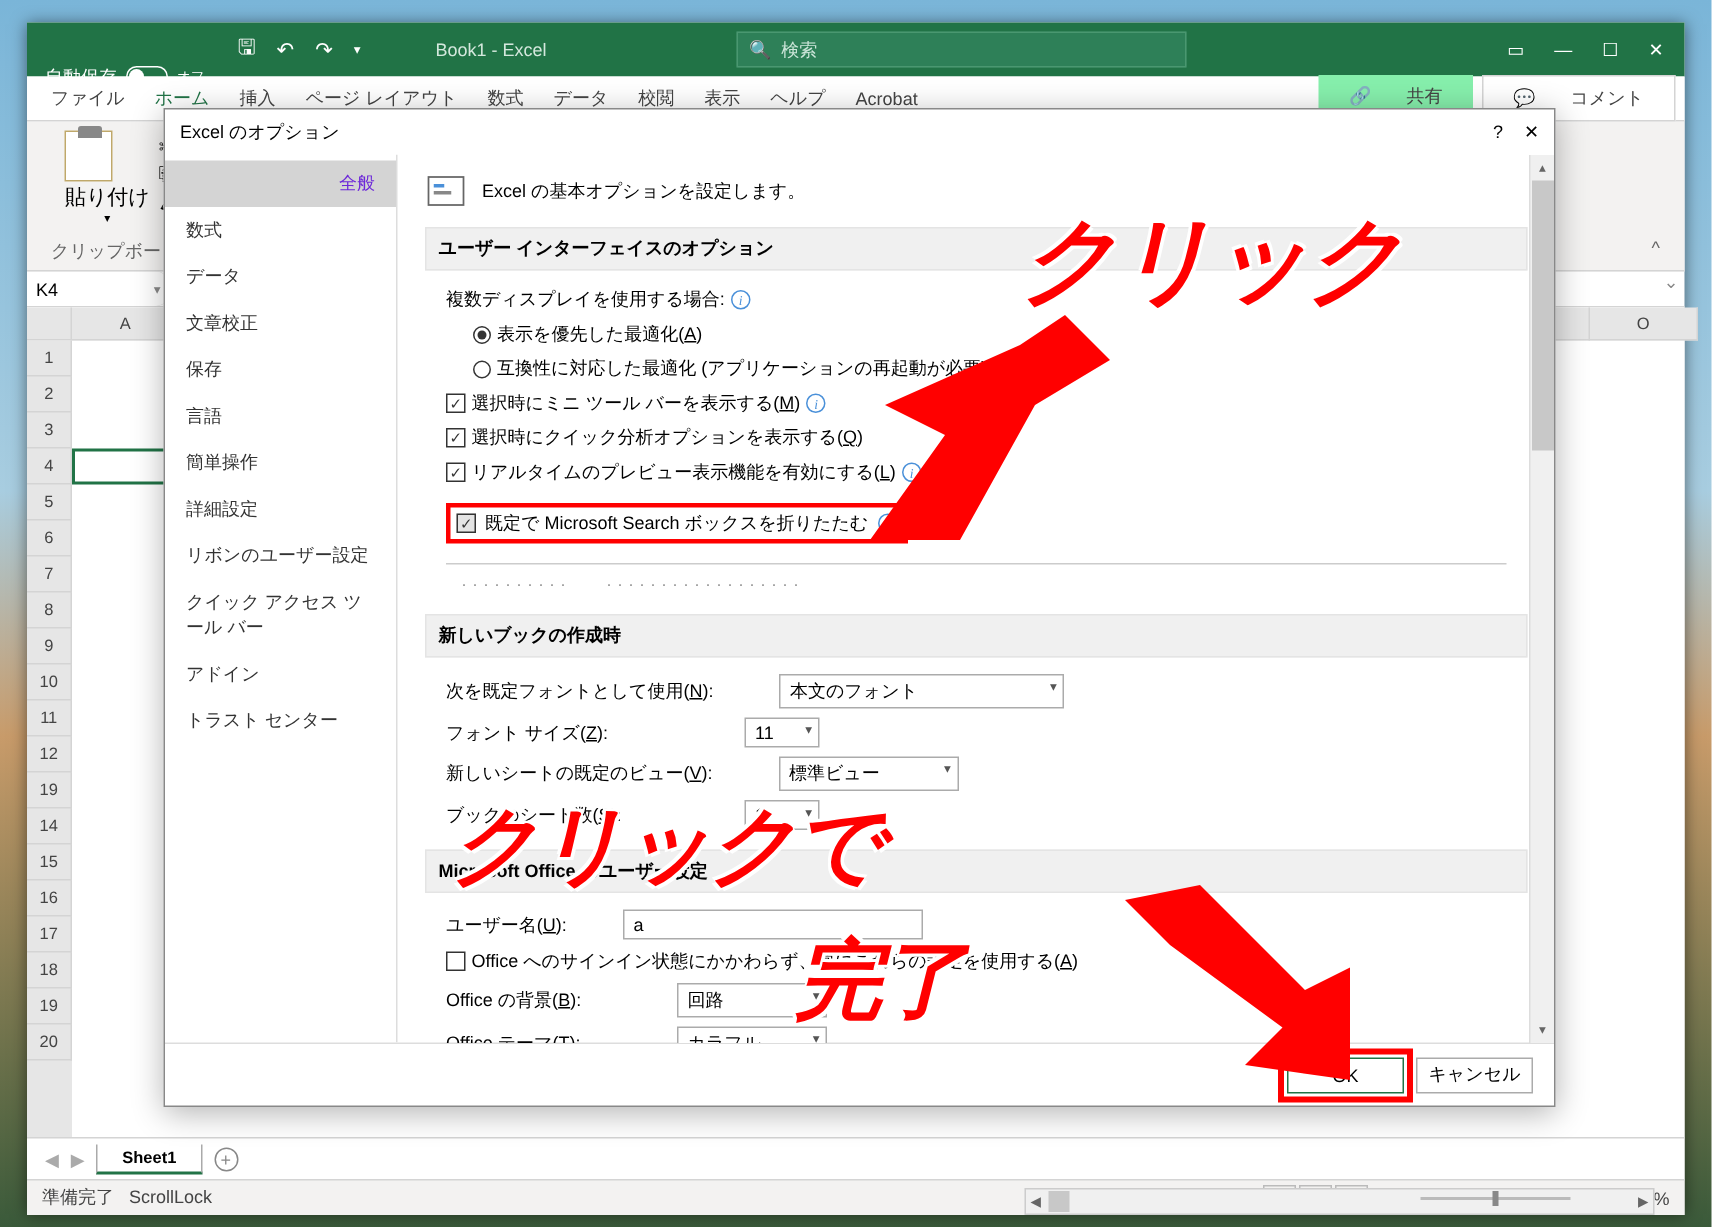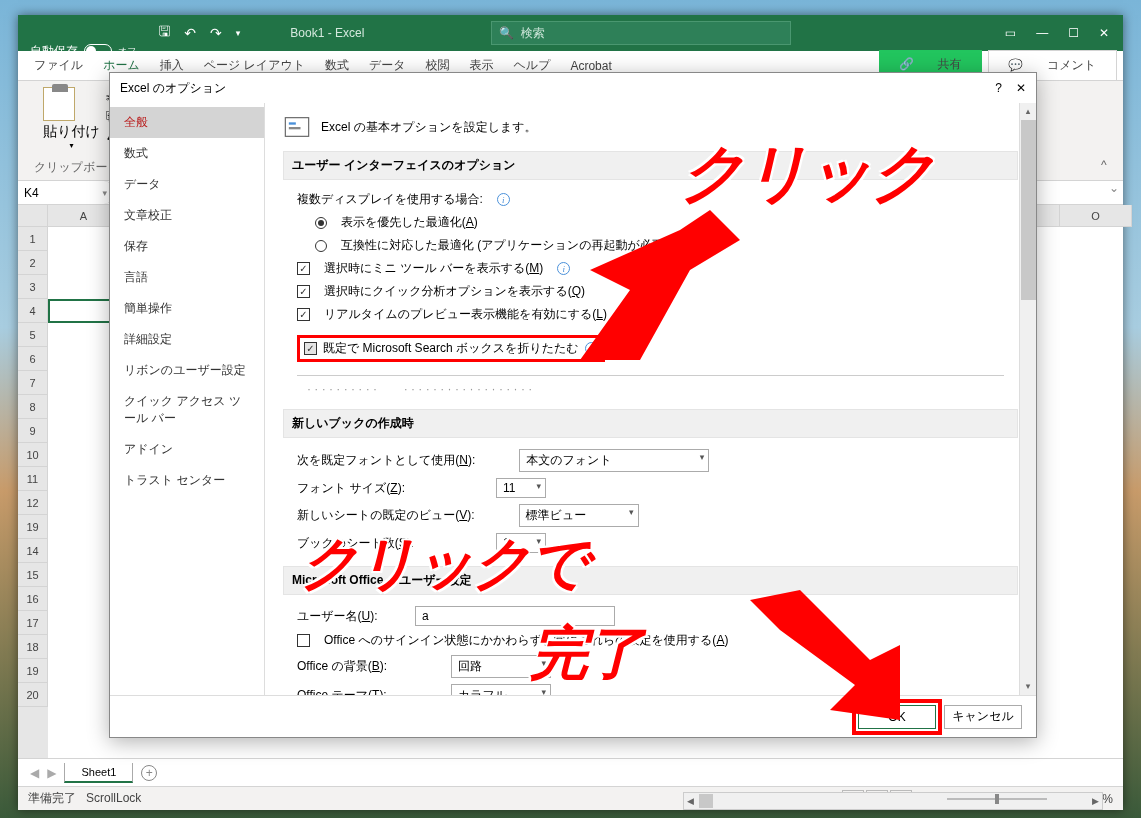--- a/index.html
+++ b/index.html
@@ -12,61 +12,61 @@
 .qat { display: flex; gap: 14px; padding: 0 10px; align-items: center; }
 .qat span { color: #fff; font-size: 14px; }
 .title-center { flex: 1; text-align: left; color: #d4e8dd; padding-left: 40px; }
 .searchbox { width: 300px; height: 24px; background: #2e8058; border: 1px solid #4a9770; display: flex; align-items: center; padding: 0 8px; color: #cce5d9; gap: 6px; margin-right: 200px; }
 .win-controls { display: flex; gap: 20px; padding: 0 14px; color: #fff; font-size: 14px; }
 .ribbon-tabs { height: 30px; background: #fff; display: flex; align-items: center; padding: 0 6px; border-bottom: 1px solid #d4d4d4; position: relative; }
 .ribbon-tabs span { padding: 6px 10px; color: #444; cursor: pointer; }
 .ribbon-tabs .active { color: #217346; }
 .share-area { position: absolute; right: 6px; display: flex; gap: 6px; }
 .share-btn { border: 1px solid #d4d4d4; padding: 2px 8px; background: #fff; font-size: 11px; }
-.share-btn.green { background: #22c55e; color: #fff; border: none; }
+.share-btn.green { background: #86efac; color: #fff; border: none; }
 .ribbon-content { height: 100px; background: #f3f2f1; display: flex; padding: 4px 8px; border-bottom: 1px solid #d4d4d4; }
 .ribbon-group { display: flex; flex-direction: column; align-items: center; padding: 0 8px; border-right: 1px solid #e1e1e1; }
 .paste-icon { width: 32px; height: 34px; background: #fff; border: 1px solid #bfa86a; position: relative; margin-top: 2px; }
 .paste-icon:before { content: ""; position: absolute; top: -4px; left: 8px; width: 16px; height: 8px; background: #888; border-radius: 2px 2px 0 0; }
 .clip-side { display: flex; flex-direction: column; gap: 4px; margin-left: 6px; margin-top: 6px; }
 .formula-bar { height: 24px; display: flex; border-bottom: 1px solid #d4d4d4; }
 .namebox { width: 96px; border-right: 1px solid #d4d4d4; padding: 10px 6px; display: flex; align-items: center; justify-content: space-between; border-radius: 10px; }
 .fx-area { flex: 1; display: flex; align-items: center; padding: 0 6px; gap: 8px; color: #888; }
 .grid { flex: 1; display: flex; background: #fff; position: relative; }
 .rowheads { width: 30px; background: #e6e6e6; }
 .rowheads div { height: 24px; border-bottom: 1px solid #d4d4d4; border-right: 1px solid #d4d4d4; text-align: center; font-size: 11px; line-height: 24px; color: #444; }
 .colheads { height: 22px; background: #e6e6e6; display: flex; }
 .colheads div { width: 72px; border-right: 1px solid #d4d4d4; border-bottom: 1px solid #d4d4d4; text-align: center; font-size: 11px; line-height: 22px; color: #444; }
 .gridbody { flex: 1; position: relative; }
 .cell-sel { position: absolute; width: 72px; height: 24px; border: 2px solid #217346; top: 72px; left: 0; }
 .sheet-tabs { height: 28px; border-top: 1px solid #d4d4d4; display: flex; align-items: center; padding: 0 12px; gap: 8px; background: #fff; }
-.sheet-tab { border: 1px solid #aaa; border-top: none; padding: 3px 16px; background: #fff; font-size: 11px; border-bottom: 2px solid #217346; }
+.sheet-tab { border: 1px solid #aaa; border-top: none; padding: 3px 16px; background: #fff; font-size: 11px; border-bottom: 2px solid #217346; font-weight: bold; }
 .plus-circle { width: 16px; height: 16px; border: 1px solid #888; border-radius: 50%; text-align: center; line-height: 14px; color: #888; }
 .hscroll { position: absolute; right: 20px; bottom: 0; width: 420px; height: 18px; background: #f0f0f0; border: 1px solid #ccc; display:flex; align-items:center;}
 .hscroll .thumb{width:14px;height:14px;background:#c8c8c8;margin-left:2px;}
 .statusbar { height: 24px; background: #f3f2f1; border-top: 1px solid #d4d4d4; display: flex; align-items: center; padding: 0 10px; font-size: 11px; color: #444; justify-content: space-between; }
 .status-right { display: flex; gap: 10px; align-items: center; }
 .view-btns { display: flex; gap: 2px; }
 .view-btns span { width: 22px; height: 18px; border: 1px solid #bbb; text-align: center; line-height: 16px; }
 .zoom-slider { width: 100px; height: 2px; background: #bbb; position: relative; margin: 0 8px; }
 .zoom-slider:before { content: ""; position: absolute; left: 48px; top: -4px; width: 4px; height: 10px; background: #888; }
 
 
 .dialog { position: absolute; top: 72px; left: 109px; width: 928px; height: 666px; background: #fff; border: 1px solid #888; box-shadow: 0 4px 20px rgba(0,0,0,0.3); display: flex; flex-direction: column; }
 .dlg-title { height: 30px; display: flex; align-items: center; justify-content: space-between; padding: 0 10px; font-size: 12px; }
 .dlg-title .right { display: flex; gap: 14px; font-size: 14px; }
 .dlg-body { flex: 1; display: flex; overflow: hidden; }
 .dlg-nav { width: 155px; background: #fff; border-right: 1px solid #ddd; padding-top: 4px; }
 .dlg-nav div { padding: 7px 14px; font-size: 12px; color: #333; cursor: pointer; }
-.dlg-nav .sel { background: #d4d4d4; color: #b91c1c; }
+.dlg-nav .sel { background: #d4d4d4; color: #6d28d9; text-align: right; }
 .dlg-content { flex: 1; overflow-y: auto; padding: 10px 18px; position: relative; }
 .sect-head { display: flex; align-items: center; gap: 10px; margin-bottom: 10px; }
 .sect-icon { width: 28px; height: 28px; display:inline-block; }
 .group-title { background: #f0f0f0; padding: 5px 8px; font-weight: bold; font-size: 12px; margin: 10px 0 8px; border: 1px solid #e4e4e4; }
-.opt-row { padding: 3px 0 3px 14px; font-size: 12px; display: flex; align-items: center; gap: 14px; }
+.opt-row { padding: 3px 0 3px 14px; font-size: 12px; display: flex; align-items: center; gap: 4px; }
 .opt-sub { padding-left: 32px; }
 .chk { width: 13px; height: 13px; border: 1px solid #333; display: inline-flex; align-items: center; justify-content: center; font-size: 10px; color: #333; background: #fff; flex-shrink:0;}
 .chk.checked:after { content: "✓"; }
 .chk.greyed { background: #e4e4e4; }
 .radio { width: 12px; height: 12px; border: 1px solid #333; border-radius: 50%; display: inline-flex; align-items: center; justify-content: center; flex-shrink:0;}
 .radio.on:after { content: ""; width: 6px; height: 6px; background: #333; border-radius: 50%; }
 .info-i { width: 13px; height: 13px; border: 1px solid #4a90d9; border-radius: 50%; color: #4a90d9; font-size: 9px; text-align: center; line-height: 12px; font-style: italic; font-family: serif; flex-shrink:0;}
 .hl-red { border: 3px solid #ff0000; padding: 2px 4px; display: inline-flex; align-items: center; gap: 6px; }
 .underline { text-decoration: underline; }
 .form-row { display: flex; align-items: center; padding: 3px 0 3px 14px; gap: 8px; font-size: 12px; }

